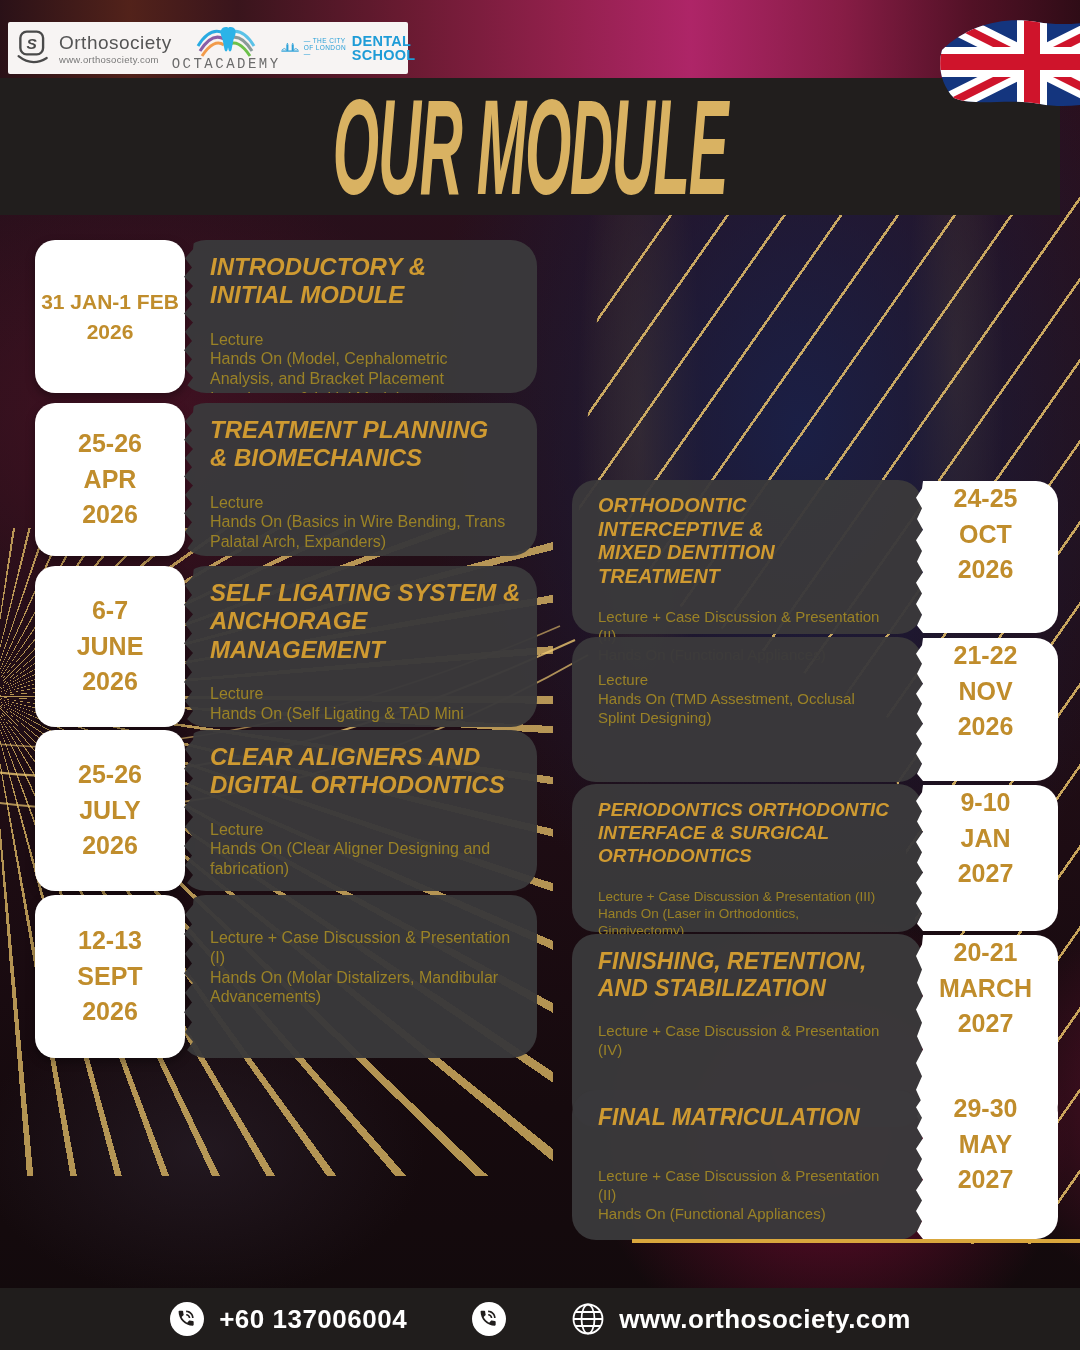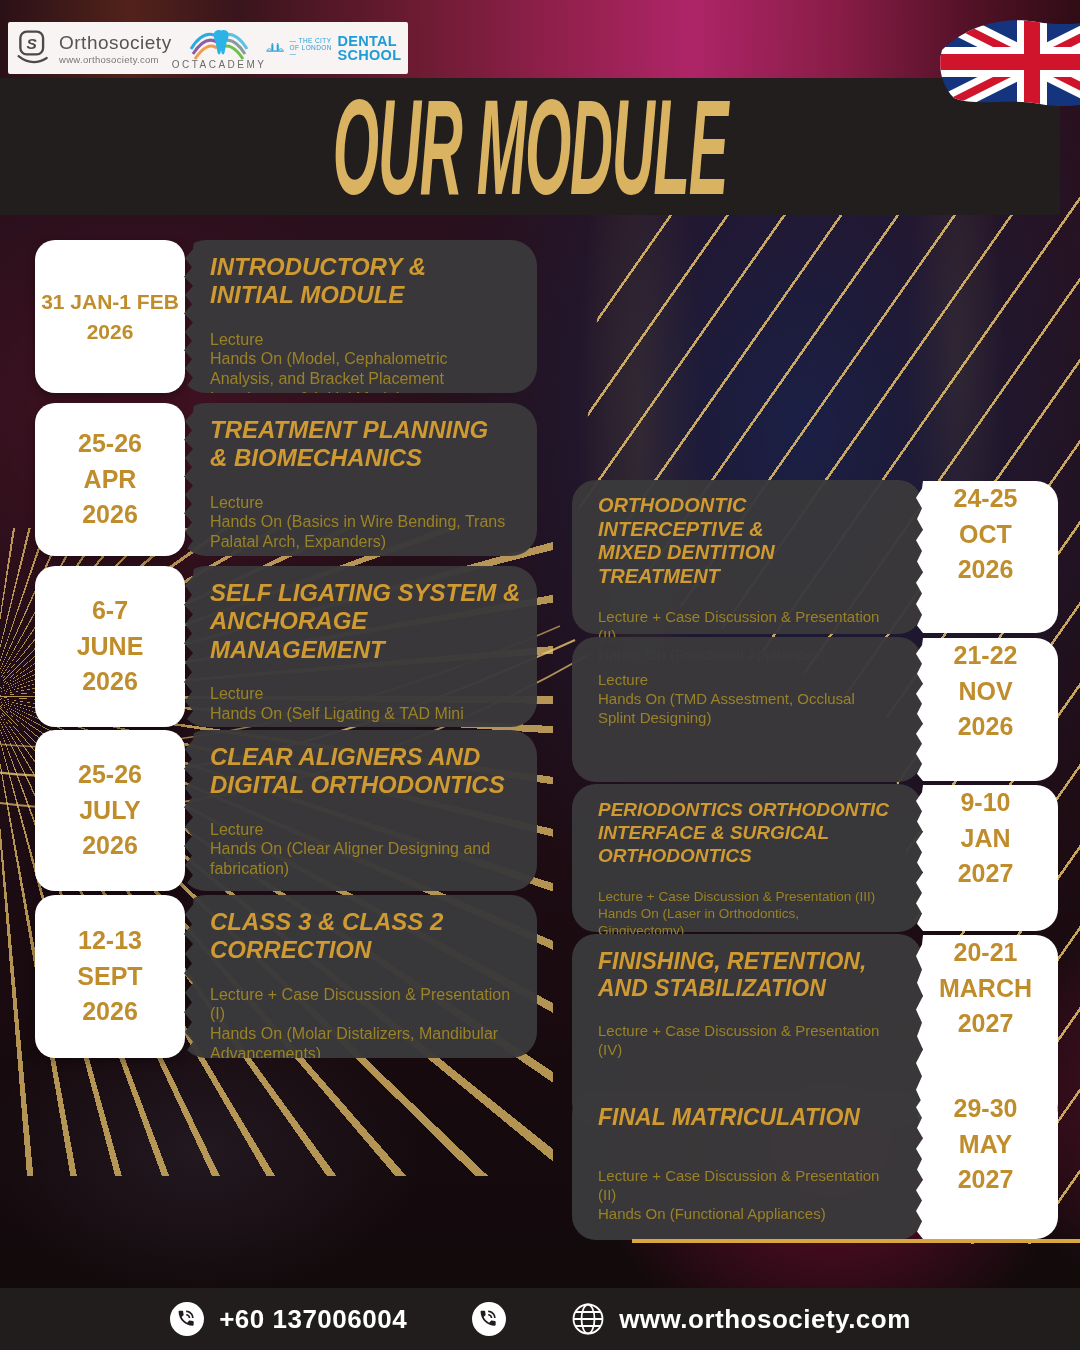--- a/index.html
+++ b/index.html
@@ -40,21 +40,21 @@
     display:flex; align-items:center; justify-content:center; gap:64px; }
   .foot-item { display:flex; align-items:center; gap:14px; color:#fff; font-size:26px; font-weight:bold; letter-spacing:.5px; }
 
   
   .logo-bar { position:absolute; left:8px; top:22px; width:400px; height:52px; background:#f7f4f3; z-index:4;
     display:flex; align-items:center; justify-content:space-between; padding:2px 8px 2px 6px; border-radius:2px; }
   .logo-seg { display:flex; align-items:center; gap:5px; }
   .ortho-name { font-size:19px; color:#555; letter-spacing:.5px; }
   .ortho-url { font-size:9.5px; color:#777; letter-spacing:.3px; }
   .octa-wrap { display:flex; flex-direction:column; align-items:center; }
-  .octa-name { font-size:10px; color:#6b6b6b; letter-spacing:2.5px; margin-top:-2px; }
+  .octa-name { font-size:14px; color:#6b6b6b; letter-spacing:2.5px; margin-top:-2px;font-family:Liberation Mono, monospace; }
   .dental-wrap { display:flex; flex-direction:row; align-items:center; line-height:1; }
   .dental-tag { font-size:6.5px; color:#2aa0d8; letter-spacing:.4px; }
   .dental-name { font-size:14.5px; color:#1e9cd7; font-weight:bold; letter-spacing:.3px; }
 
   .flag { position:absolute; left:932px; top:12px; z-index:4; }
 
   
   .card-l { position:absolute; left:35px; width:502px; z-index:4; }
   .card-r { position:absolute; left:572px; width:486px; z-index:4; }
 
@@ -217,22 +217,20 @@
     </div>
   </div>
 
   <div class="card-l" style="top:895px;height:163px">
     <div class="date-card">
       <div class="date-text">12-13
 SEPT
 2026</div>
     </div>
     <div class="mod-card">
-      <div class="mod-title">CLASS 3 &amp; CLASS 2
-CORRECTION</div>
       <div class="mod-body">Lecture + Case Discussion &amp; Presentation
 (I)
 Hands On (Molar Distalizers, Mandibular
 Advancements)</div>
     </div>
   </div>
 
   <div class="card-r" style="top:480px;height:154px">
     <div class="mod-card-r">
       <div class="mod-title t-md">ORTHODONTIC INTERCEPTIVE &amp;

